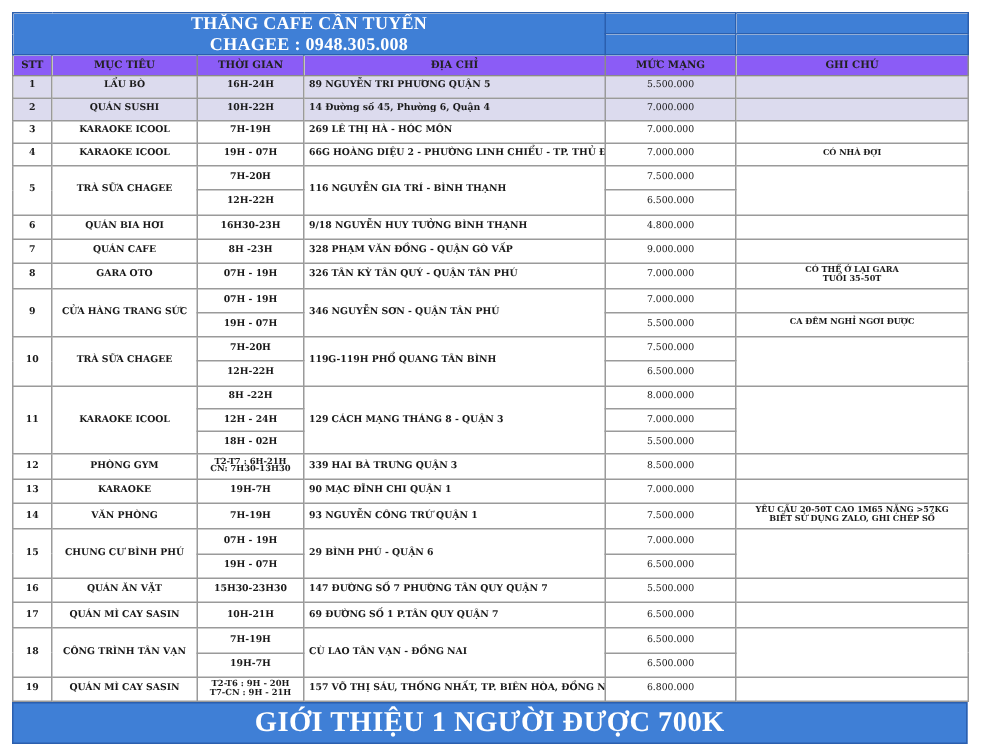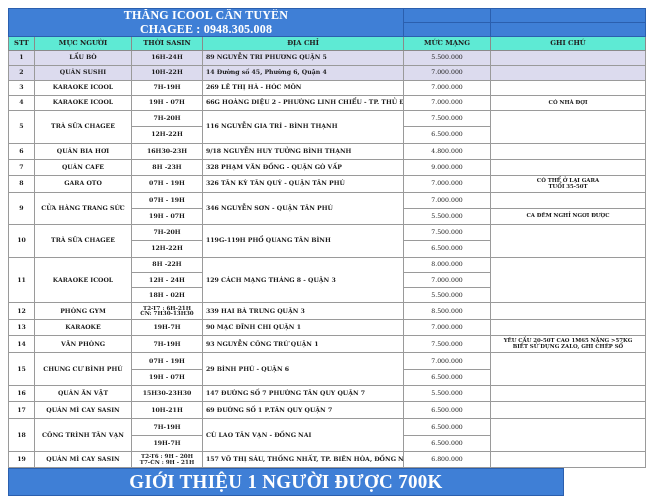--- a/index.html
+++ b/index.html
@@ -6,26 +6,26 @@
   body { width:654px; height:504px; position:relative; overflow:hidden;
          font-family:"DejaVu Serif","Liberation Serif",serif; }
   .sheet { position:absolute; left:8px; top:8px; width:637px; }
   table { border-collapse:collapse; width:637px; table-layout:fixed; }
   td, th { border:1px solid #9a9a9a; padding:0 3px; font-size:6.2px; font-weight:bold;
            color:#1a1a1a; text-align:center; vertical-align:middle; overflow:hidden;
            white-space:nowrap; line-height:1.1; }
   .title-row td { background:#3f7fd6; border-color:#2b5fae; color:#ffffff; }
   .title-cell { font-size:12px; font-family:"Liberation Serif","DejaVu Serif",serif;
                 font-weight:bold; letter-spacing:0.2px; }
-  .hdr th { background:#5eead4; font-size:6.8px; color:#222; border-color:#8a8a8a; height:13px; }
+  .hdr th { background:#8b5cf6; font-size:6.8px; color:#222; border-color:#8a8a8a; height:13px; }
   tr.shaded td { background:#dcdbee; }
   td.addr { text-align:left; padding-left:3px; }
   td.salary { text-align:center; font-weight:normal; }
   td.note { white-space:normal; font-size:5.4px; }
-  .footer { position:absolute; left:8px; top:468px; width:556px; height:28px;
+  .footer { position:absolute; left:8px; top:468px; width:637px; height:28px;
             background:#3f7fd6; border:1px solid #2b5fae; box-sizing:border-box;
             display:flex; align-items:center; justify-content:center; }
   .footer span { color:#ffffff; font-family:"Liberation Serif","DejaVu Serif",serif;
                  font-weight:bold; font-size:19px; letter-spacing:0.3px; }
   .twoline { white-space:normal; line-height:1.05; font-size:5.6px; }
 </style>
 </head>
 <body>
 
 <div class="sheet">
@@ -34,34 +34,34 @@
       <col style="width:26px">
       <col style="width:97px">
       <col style="width:71px">
       <col style="width:201px">
       <col style="width:87px">
       <col style="width:155px">
     </colgroup>
     <tbody id="tbody">
       <tr class="title-row" style="height:14px">
         <td colspan="4" rowspan="2" class="title-cell">
-          <div>THĂNG ICOOL CẦN TUYỂN</div>
+          <div>THĂNG CAFE CẦN TUYỂN</div>
           <div>CHAGEE : 0948.305.008</div>
         </td>
         <td></td>
         <td></td>
       </tr>
       <tr class="title-row" style="height:14px">
         <td></td>
         <td></td>
       </tr>
       <tr class="hdr">
         <th>STT</th>
-        <th>MỤC NGƯỜI</th>
-        <th>THỜI SASIN</th>
+        <th>MỤC TIÊU</th>
+        <th>THỜI GIAN</th>
         <th>ĐỊA CHỈ</th>
         <th>MỨC MẠNG</th>
         <th>GHI CHÚ</th>
       </tr>
     <tr class="shaded" style="height: 14.5px;">
           <td>1</td>
           <td>LẨU BÒ</td>
           <td>16H-24H</td>
           <td class="addr">89 NGUYỄN TRI PHƯƠNG QUẬN 5</td>
           <td class="salary">5.500.000</td>

